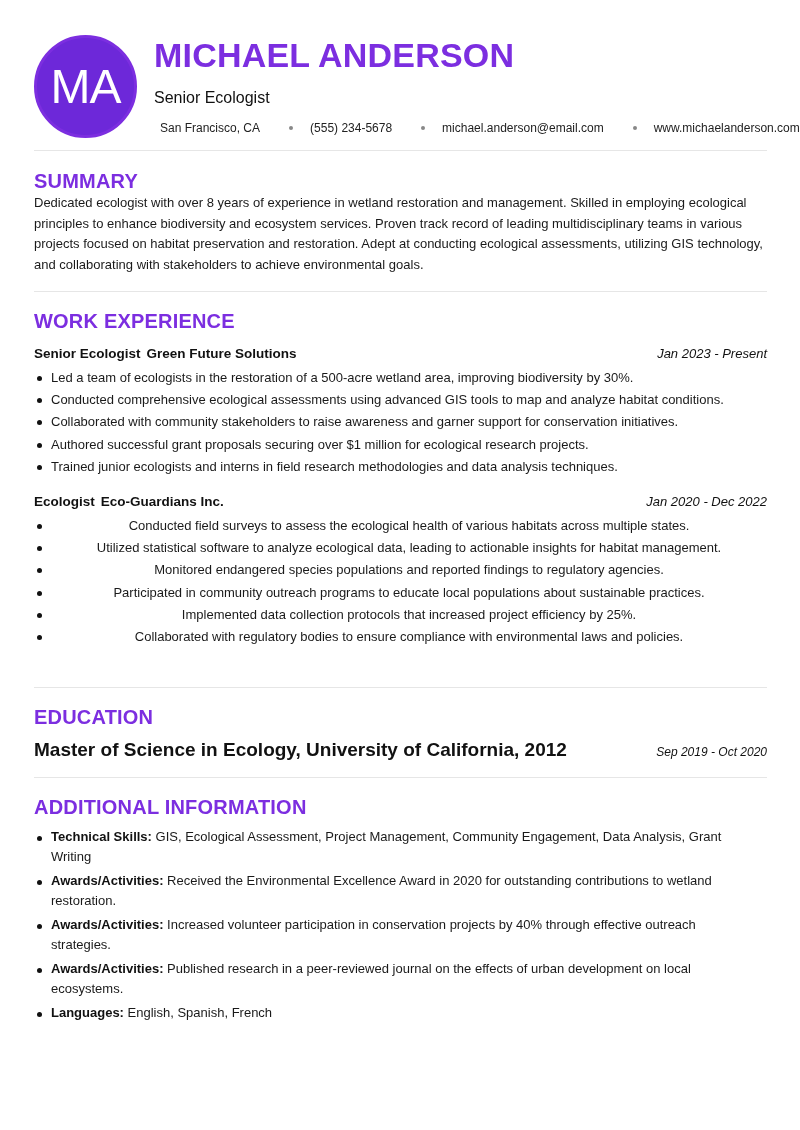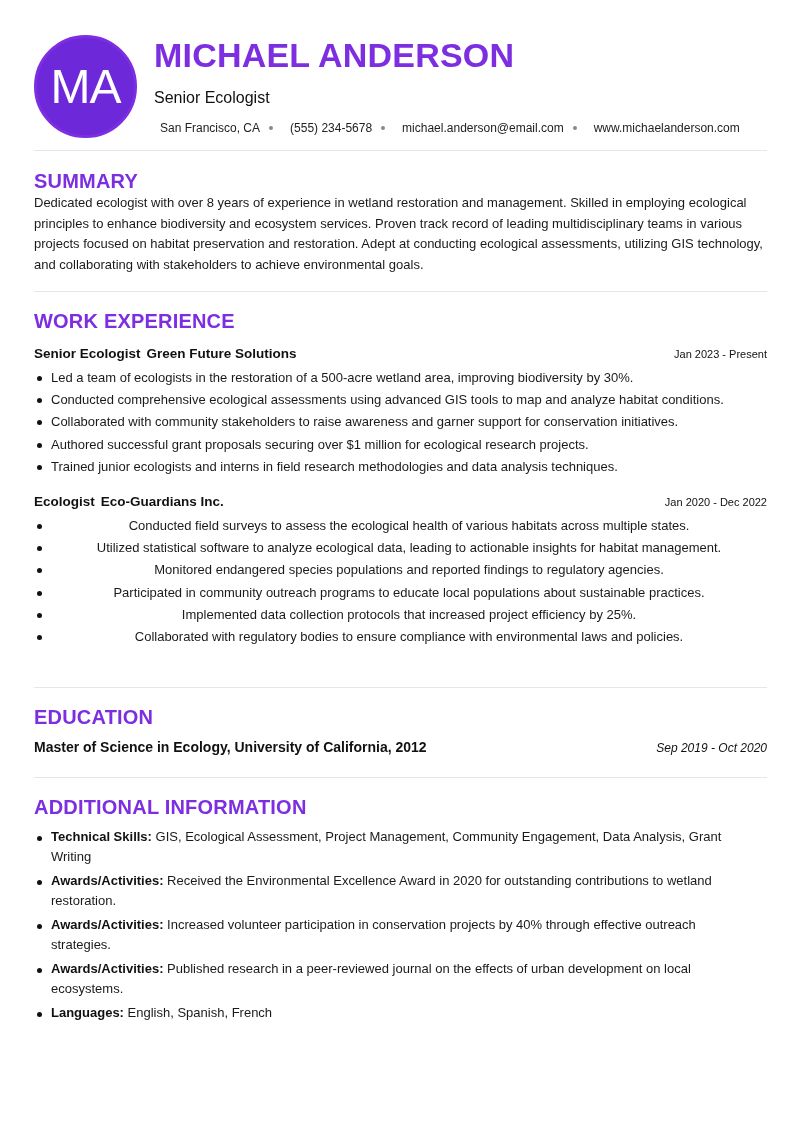--- a/index.html
+++ b/index.html
@@ -7,42 +7,42 @@
   body { font-family: "Liberation Sans", "DejaVu Sans", sans-serif; color: #111111; position: relative; overflow: hidden; }
   .page { position: absolute; left: 34px; top: 0; width: 733px; }
 
   .header { position: relative; height: 151px; border-bottom: 1px solid #e6e6e6; }
   .avatar { position: absolute; left: 0; top: 35px; width: 103px; height: 103px; border-radius: 50%;
             background: #6d28d9; border: 3px solid #7c2ee0; display: flex; align-items: center; justify-content: center; }
   .avatar span { color: #ffffff; font-size: 48px; font-weight: 400; letter-spacing: -1px; }
   .name { position: absolute; left: 120px; top: 36px; font-size: 34px; font-weight: 700; color: #7c2ee0; letter-spacing: 0.2px; }
   .title { position: absolute; left: 120px; top: 89px; font-size: 16px; color: #111; }
   .contacts { position: absolute; left: 126px; top: 121px; display: flex; font-size: 12px; color: #222; white-space: nowrap; }
-  .contacts .item { display: flex; align-items: center; }
+  .contacts .item { display: flex; align-items: center; gap: 20px; }
   .contacts .dot { display: inline-block; width: 4px; height: 4px; border-radius: 50%; background: #888; margin: 0 17px 0 9px; }
 
   .section { border-bottom: 1px solid #e6e6e6; }
   .section-title { font-size: 20px; font-weight: 700; color: #7c2ee0; letter-spacing: 0.2px; }
   .summary { padding-top: 19px; height: 141px; }
   .summary p { margin-top: 0; font-size: 13px; line-height: 20.5px; color: #1a1a1a; }
 
   .work { padding-top: 18px; height: 396px; }
   .job { margin-top: 11px; }
   .job + .job { margin-top: 14px; text-align: center; }
   .job-head { display: flex; justify-content: space-between; align-items: baseline; }
   .job-role { font-size: 13.5px; font-weight: 700; color: #111; }
   .job-company { font-size: 13.5px; font-weight: 700; color: #111; margin-left: 6px; }
-  .job-date { font-size: 11px; color: #111; }
+  .job-date { font-size: 13px; font-style: italic; color: #111; }
   ul.bullets { list-style: none; margin-top: 5px; }
   ul.bullets li { position: relative; padding-left: 17px; font-size: 13px; line-height: 22.2px; color: #1a1a1a; }
   ul.bullets li::before { content: ""; position: absolute; left: 3px; top: 9px; width: 5px; height: 5px; border-radius: 50%; background: #111; }
 
   .education { padding-top: 18px; height: 90px; }
   .edu-row { display: flex; justify-content: space-between; align-items: baseline; margin-top: 10px; }
-  .edu-degree { font-size: 14px; font-weight: 700; color: #111; }
+  .edu-degree { font-size: 19px; font-weight: 700; color: #111; }
   .edu-date { font-size: 12px; font-style: italic; color: #111; }
 
   .additional { padding-top: 18px; border-bottom: none; }
   .additional ul.bullets { margin-top: 8px; }
   .additional ul.bullets li { line-height: 19.5px; margin-bottom: 5px; padding-right: 30px; }
   .additional ul.bullets li b { font-weight: 700; color: #111; }
 </style>
 </head>
 <body>
 

